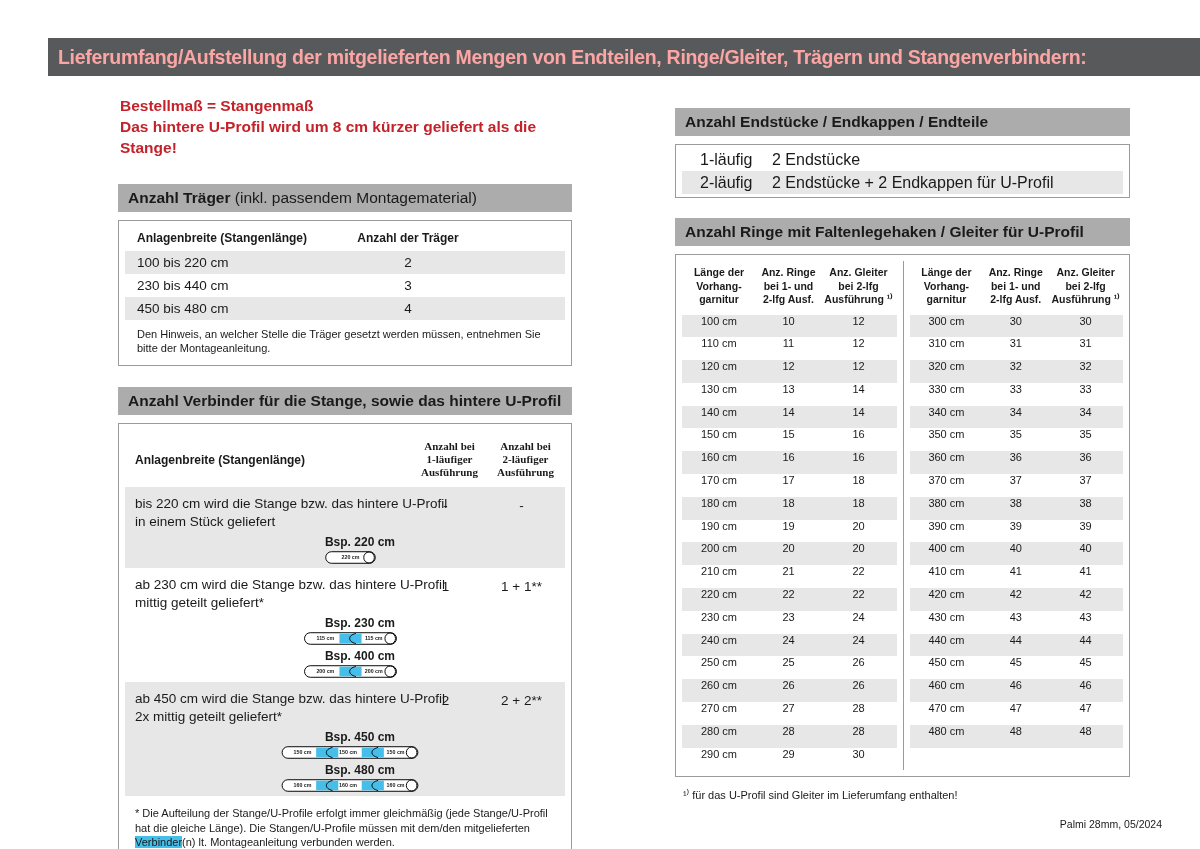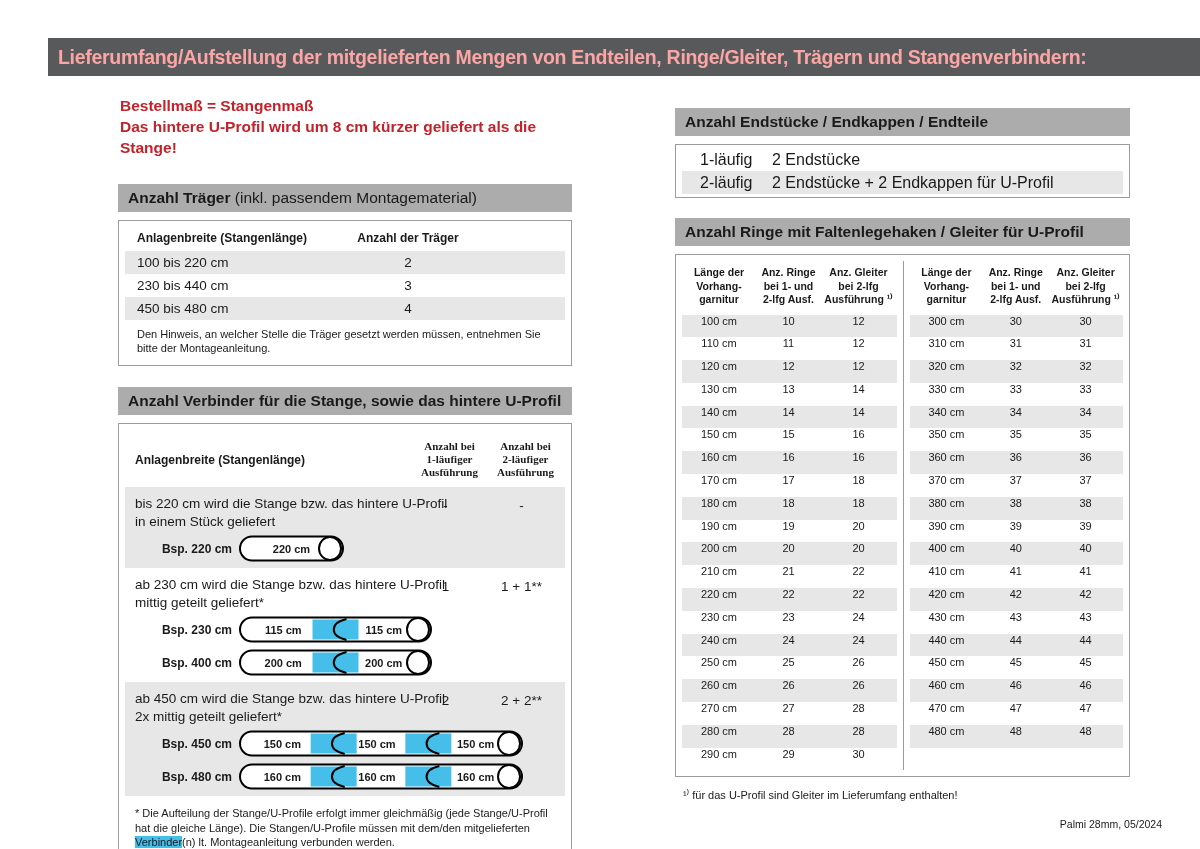--- a/index.html
+++ b/index.html
@@ -39,21 +39,21 @@
   
   .verb-box{margin-top:8px; padding:6px;}
   .v-head{display:flex; align-items:center; font-size:11px; font-weight:bold; padding:10px 0 8px;}
   .v-head .vc1{width:288px; padding-left:10px; font-size:12px;}
   .v-head .vc2,.v-head .vc3{width:73px; text-align:center; line-height:13px;font-family:Liberation Serif, serif;}
   .v-head .vc3{margin-left:3px;}
   .v-row{position:relative; padding:8px 0 4px 10px; font-size:13.5px; line-height:18px;}
   .v-row .val{position:absolute; top:10px; text-align:center; font-size:13.5px;}
   .v-row .val1{left:284px; width:73px;}
   .v-row .val2{left:360px; width:73px;}
-  .diag-line{display:flex; align-items:center; height:31px; margin-top:2px;}
+  .diag-line{display:flex; align-items:center; height:31px; margin-top:2px;flex-direction:column;}
   .diag-label{width:104px; text-align:right; font-weight:bold; font-size:12px; padding-right:7px; flex:none;}
   .fnotes{font-size:11px; line-height:14.5px; padding:10px 10px 6px;}
   .hl{background:var(--blue);}
 
   
   .end-box{margin-top:8px; margin-bottom:20px; padding:3px 6px;}
   .e-row{display:flex; height:23px; align-items:center; font-size:16px; padding-left:18px;}
   .e-row .ec1{width:72px;}
 
   

